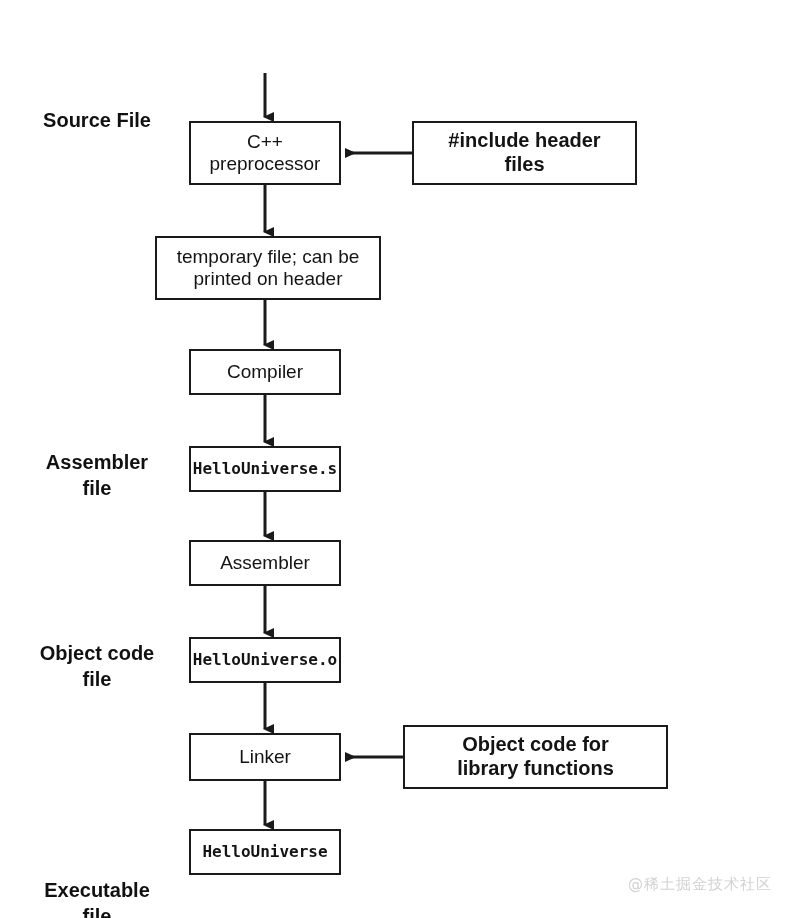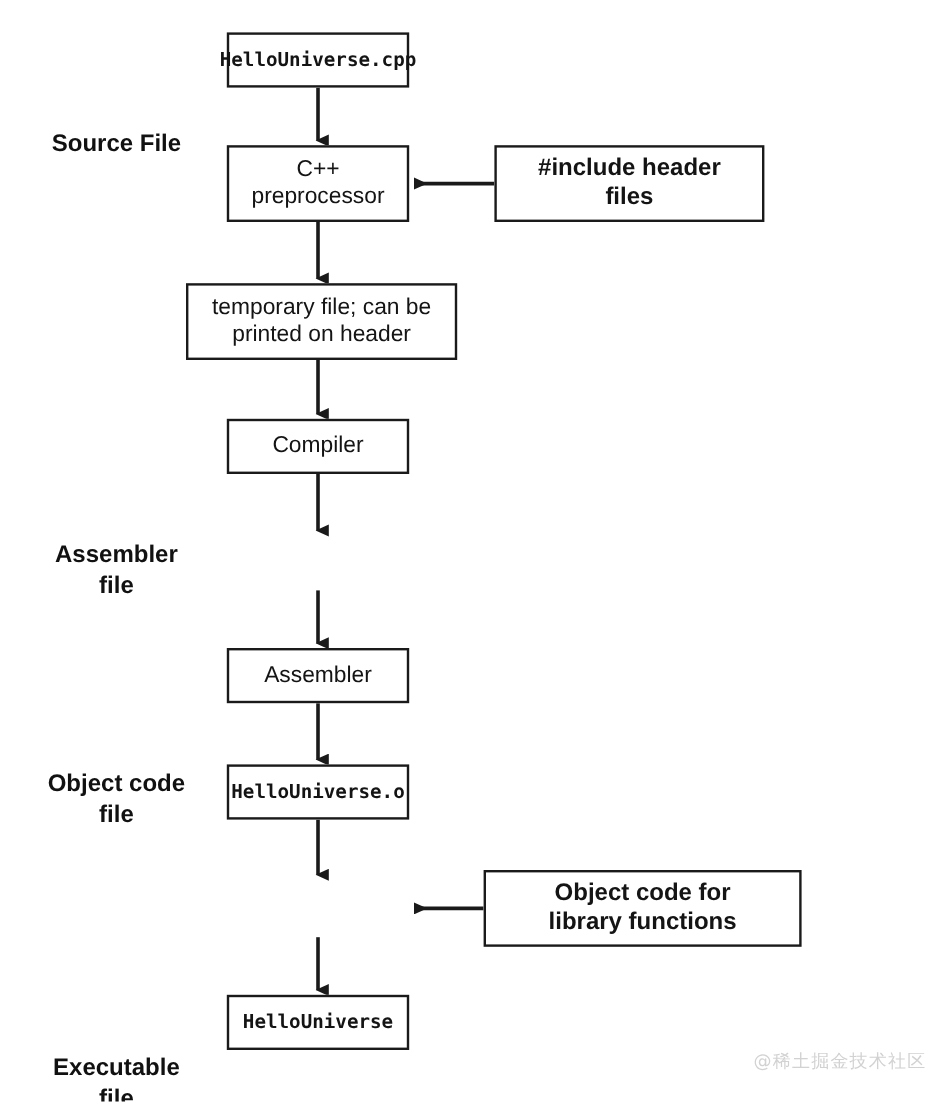--- a/index.html
+++ b/index.html
@@ -125,52 +125,55 @@
   </svg>
 
   <div class="stage-label" style="left:22px; top:108px;">Source File</div>
   <div class="stage-label" style="left:22px; top:450px;">Assembler
 file</div>
   <div class="stage-label" style="left:22px; top:641px;">Object code
 file</div>
   <div class="stage-label" style="left:22px; top:838px;margin-top:40px;">Executable
 file</div>
 
-  <div class="node mono" style="left:189px; top:27px; width:152px; height:46px;">
-    <span class="txt">HelloUniverse.cpp</span>
-  </div>
 
   <div class="node plain" style="left:189px; top:121px; width:152px; height:64px;">
     <span class="txt">C++
 preprocessor</span>
   </div>
 
   <div class="node strong" style="left:412px; top:121px; width:225px; height:64px;">
     <span class="txt">#include header
 files</span>
   </div>
 
   <div class="node plain" style="left:155px; top:236px; width:226px; height:64px;">
     <span class="txt">temporary file; can be
 printed on header</span>
   </div>
 
   <div class="node plain" style="left:189px; top:349px; width:152px; height:46px;">
     <span class="txt">Compiler</span>
   </div>
 
+  <div class="node mono" style="left:189px; top:446px; width:152px; height:46px;">
+    <span class="txt">HelloUniverse.s</span>
+  </div>
 
   <div class="node plain" style="left:189px; top:540px; width:152px; height:46px;">
     <span class="txt">Assembler</span>
   </div>
 
   <div class="node mono" style="left:189px; top:637px; width:152px; height:46px;">
     <span class="txt">HelloUniverse.o</span>
   </div>
 
+  <div class="node plain" style="left:189px; top:733px; width:152px; height:48px;">
+    <span class="txt">Linker</span>
+  </div>
 
   <div class="node strong" style="left:403px; top:725px; width:265px; height:64px;">
     <span class="txt">Object code for
 library functions</span>
   </div>
 
   <div class="node mono" style="left:189px; top:829px; width:152px; height:46px;">
     <span class="txt">HelloUniverse</span>
   </div>
 

